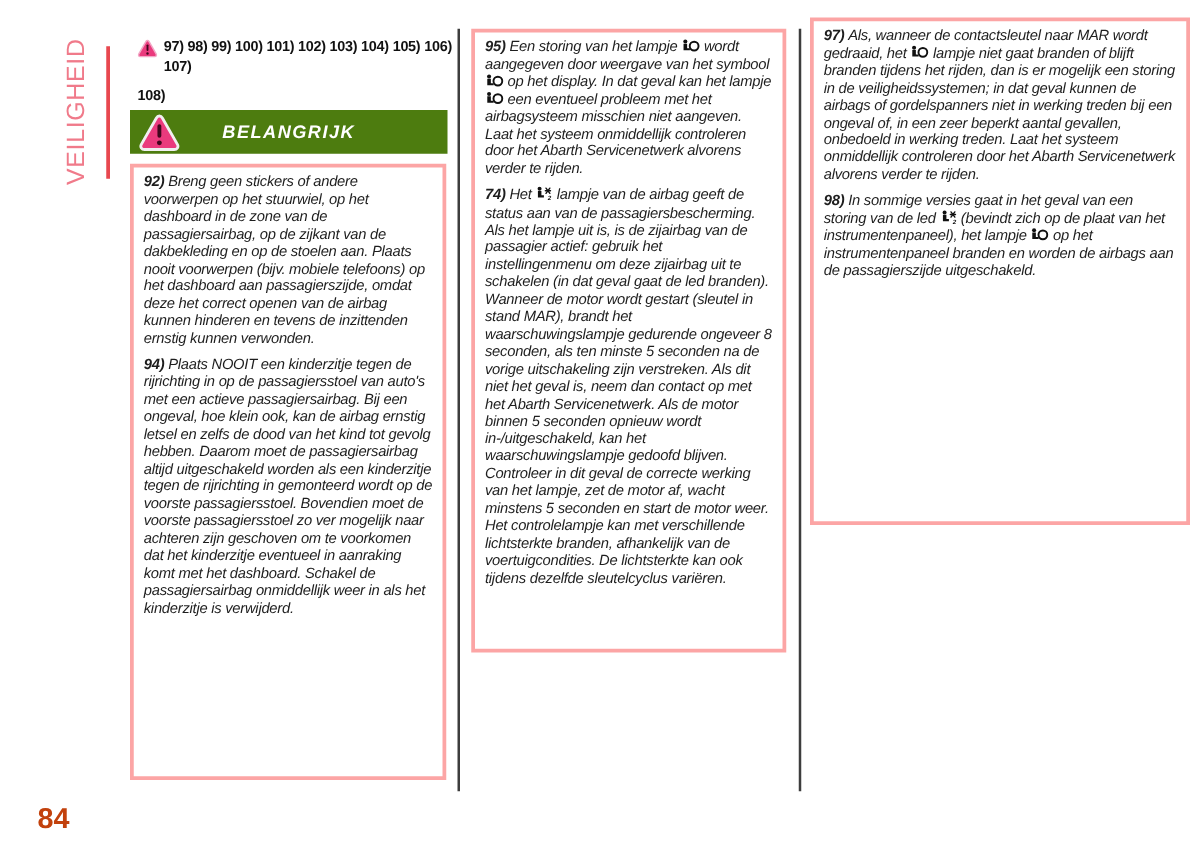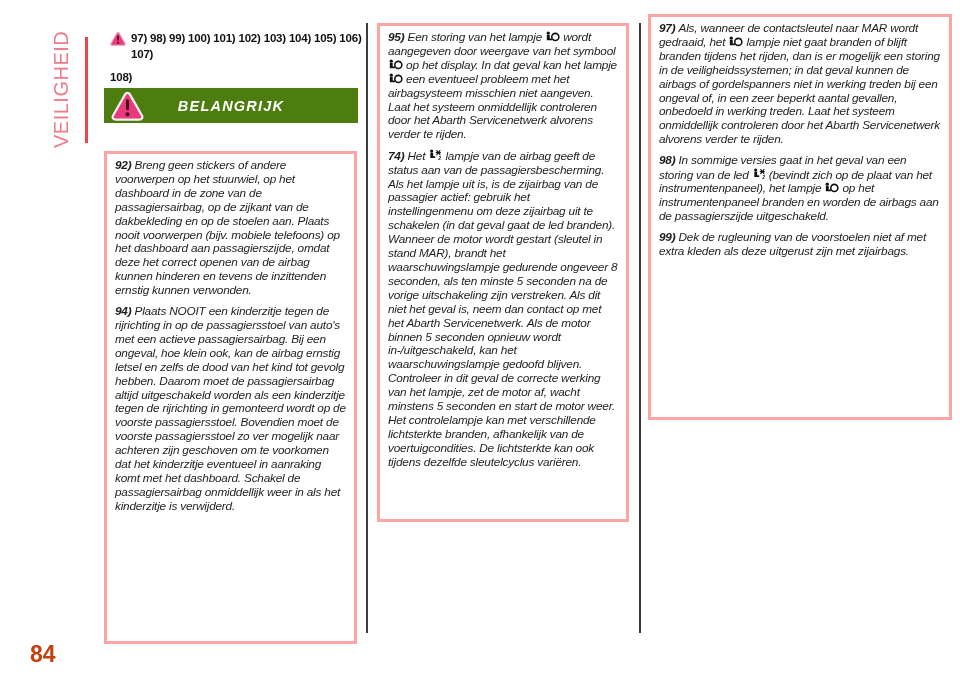--- a/index.html
+++ b/index.html
@@ -29,21 +29,21 @@
   .banner .tri-big{position:absolute;left:7px;top:2px;width:33px;height:31px;}
   .banner .banner-title{
     position:absolute;left:0;right:0;top:0;bottom:0;display:flex;align-items:center;justify-content:center;
     color:#ffffff;font-weight:bold;font-style:italic;font-size:14.5px;letter-spacing:1.2px;
   }
   
   .notebox{
     position:absolute;border:3px solid #fca5a5;padding:5px 8px 4px 8px;box-sizing:border-box;
     overflow:hidden;background:#fff;
   }
-  .box1{left:104px;top:131px;width:253px;height:493px;margin-top:20px;}
+  .box1{left:104px;top:131px;width:253px;height:493px;}
   .box2{left:377px;top:23px;width:252px;height:499px;}
   .box3{left:648px;top:14px;width:304px;height:406px;}
   .notebox p{
     margin:0 0 7px 0;font-style:italic;font-size:11.8px;line-height:13.9px;
     letter-spacing:-0.2px;color:#1e1e1e;
   }
   .notebox p:last-child{margin-bottom:0;}
   .notebox .num{font-weight:bold;font-style:italic;}
   .inline-icon{display:inline-block;vertical-align:-1px;line-height:0;}
   .inline-icon svg{display:inline-block;}
@@ -136,21 +136,20 @@
               <path d="M13.2 2.2 l4.6 6.2"></path>
               <path d="M17.8 2.2 l-4.6 6.2"></path>
               <path d="M12.4 5.3 h6.2"></path>
             </g>
             <text x="15.2" y="16.2" font-size="7.5" font-weight="bold" font-family="Liberation Sans, sans-serif" fill="#111">2</text>
           </svg></span> (bevindt zich op de plaat van het instrumentenpaneel), het lampje <span class="inline-icon"><svg viewBox="0 0 23 16" width="15" height="11">
             <circle cx="5" cy="3" r="2.5" fill="#111"></circle>
             <path d="M2.8 5.8 h4.4 v5.4 h3.4 v2.6 H2.8 Z" fill="#111"></path>
             <circle cx="15.8" cy="8.6" r="5.4" fill="none" stroke="#111" stroke-width="2.4"></circle>
           </svg></span> op het instrumentenpaneel branden en worden de airbags aan de passagierszijde uitgeschakeld.</p>
-      <p><span class="num">99) </span>Dek de rugleuning van de voorstoelen niet af met extra kleden als deze uitgerust zijn met zijairbags.</p>
     </div>
 
   <div class="divider div1"></div>
   <div class="divider div2"></div>
 
   <div class="page-number">84</div>
 
 </div>
 
 </body></html>

